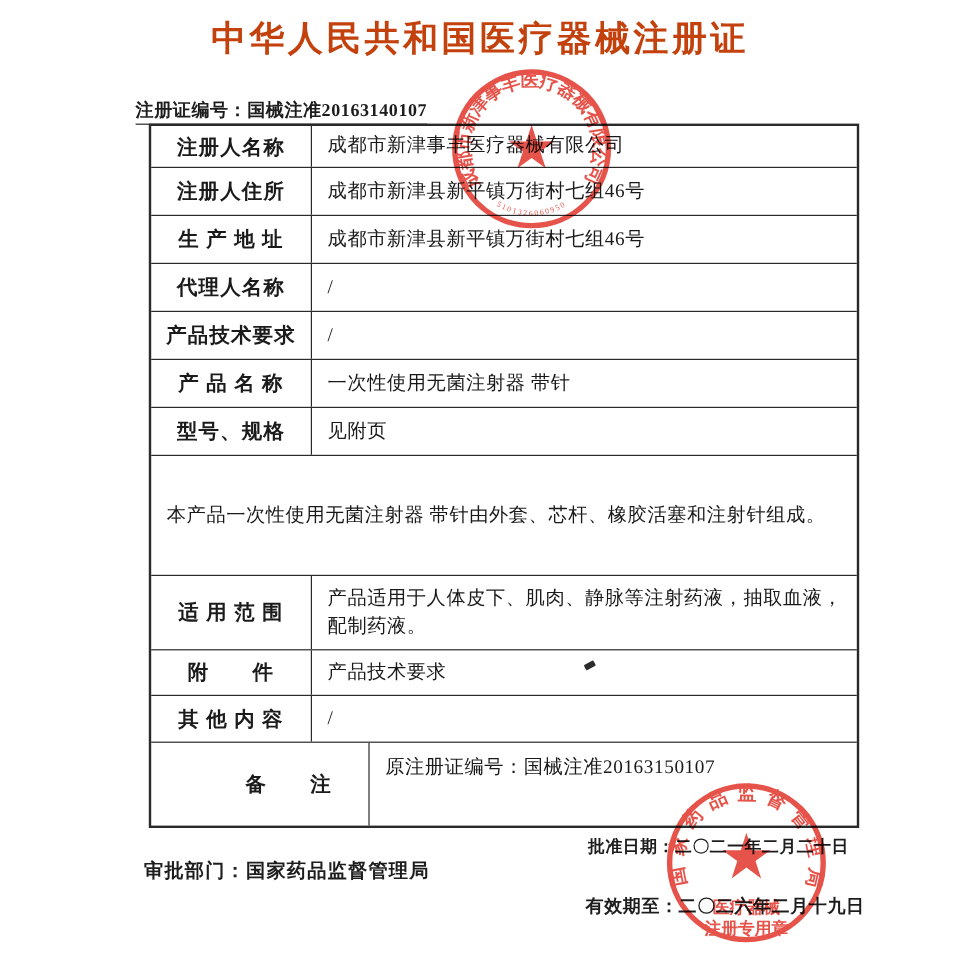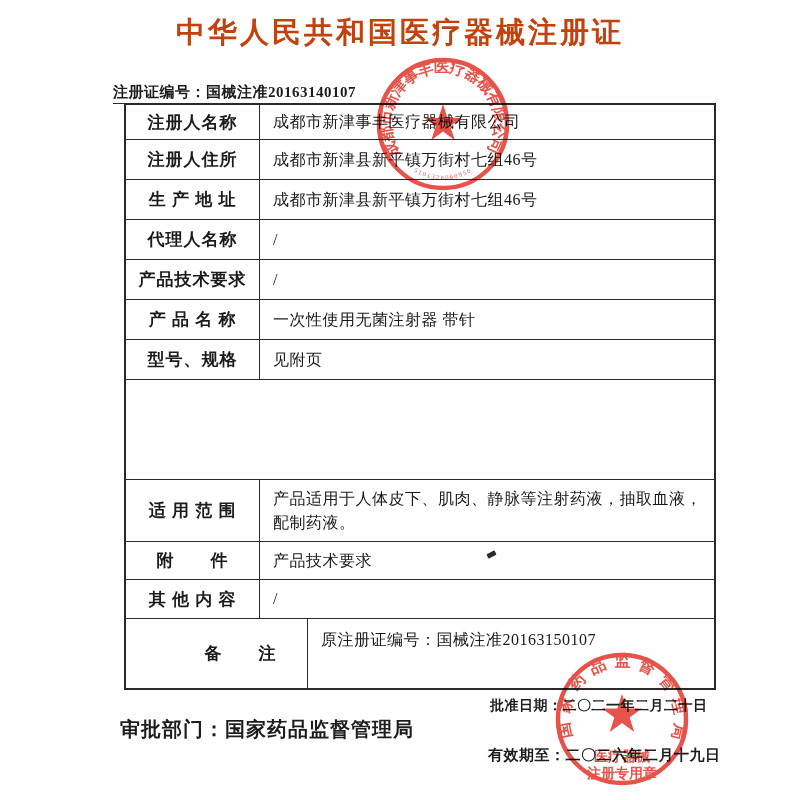--- a/index.html
+++ b/index.html
@@ -31,21 +31,21 @@
   }
   .tvalue{
     flex:1;display:flex;align-items:center;box-sizing:border-box;
     padding-left:13px;padding-right:10px;font-size:16px;line-height:1.45;
     color:#191919;letter-spacing:.5px;
   }
   .r0{height:35px}.r1{height:40px}.r2{height:40px}.r3{height:40px}
   .r4{height:40px}.r5{height:40px}.r6{height:40px}.r7{height:100px}
   .r8{height:62px}.r9{height:38px}.r10{height:39px}.r11{flex:1}
   .top-align{align-items:flex-start;padding-top:9px;}
-  .footer-dept{position:absolute;left:120px;top:716px;font-size:20px;font-weight:bold;letter-spacing:1px;}
+  .footer-dept{position:absolute;left:120px;top:716px;font-size:16px;font-weight:bold;letter-spacing:1px;}
   .date-line1{position:absolute;left:490px;top:697px;font-size:14px;font-weight:bold;letter-spacing:.5px;}
   .date-line2{position:absolute;left:488px;top:726px;font-size:15px;font-weight:bold;letter-spacing:.5px;margin-top:20px;}
   .stamp{position:absolute;mix-blend-mode:multiply;opacity:.84;}
   .stamp-company{left:363px;top:44px;}
   .stamp-authority{left:542px;top:639px;}
   .speck{
     position:absolute;left:487px;top:552px;width:9px;height:5px;background:#2b2b2b;
     transform:rotate(-28deg);border-radius:1px;
   }
 </style>
@@ -79,20 +79,21 @@
   </div>
   <div class="trow r5">
     <div class="tlabel">产 品 名 称</div>
     <div class="tvalue">一次性使用无菌注射器  带针</div>
   </div>
   <div class="trow r6">
     <div class="tlabel">型号、规格</div>
     <div class="tvalue">见附页</div>
   </div>
   <div class="trow r7">
+    <div class="tvalue">本产品一次性使用无菌注射器  带针由外套、芯杆、橡胶活塞和注射针组成。</div>
   </div>
   <div class="trow r8">
     <div class="tlabel">适 用 范 围</div>
     <div class="tvalue">产品适用于人体皮下、肌肉、静脉等注射药液，抽取血液，配制药液。</div>
   </div>
   <div class="trow r9">
     <div class="tlabel">附　　件</div>
     <div class="tvalue">产品技术要求</div>
   </div>
   <div class="trow r10">

